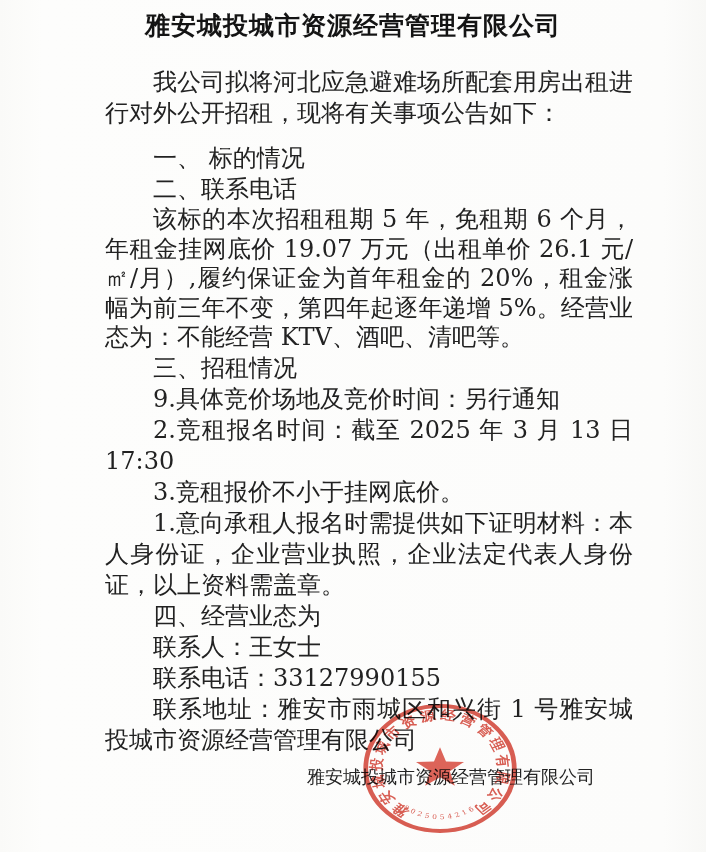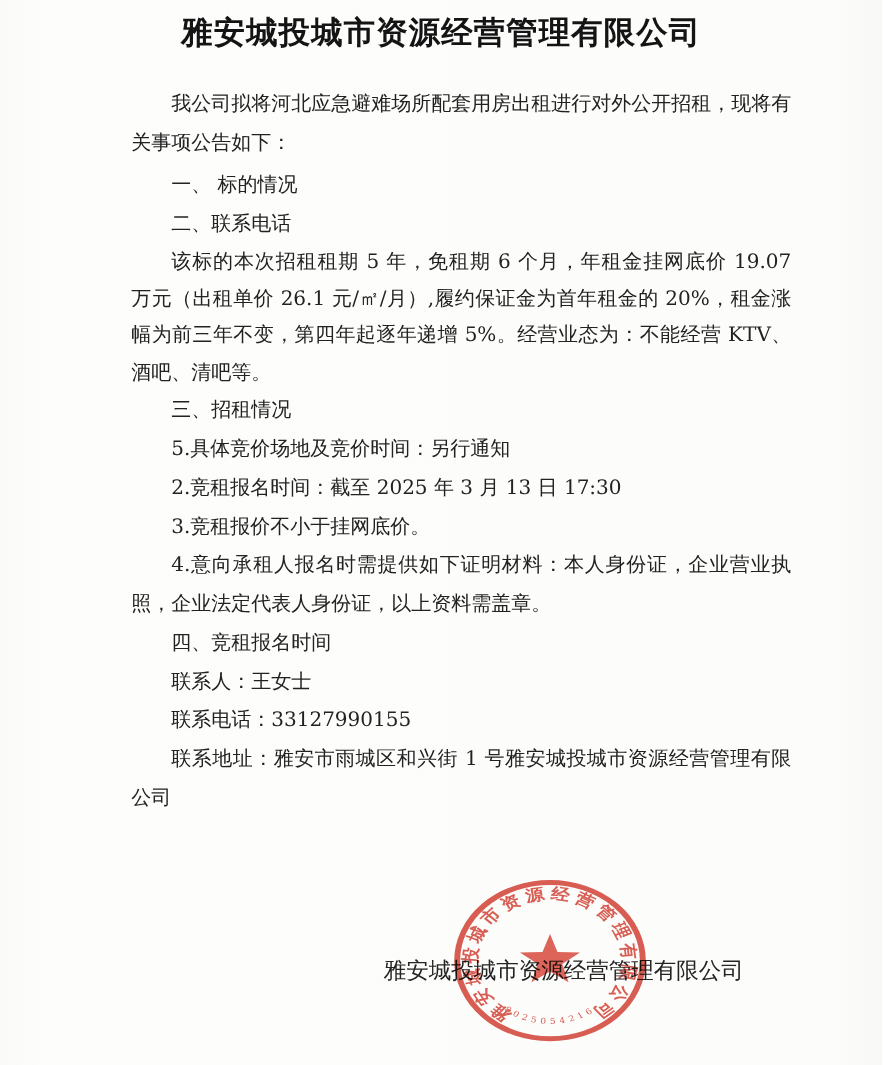--- a/index.html
+++ b/index.html
@@ -24,31 +24,31 @@
     font-size: 25px;
     font-weight: 700;
     line-height: 32px;
     text-align: center;
     letter-spacing: 1px;
     color: #141414;
     margin: 0 -38px 25px -70px;
   }
   .para, .heading, .line {
     margin: 0;
-    font-size: 16px;
+    font-size: 24px;
     line-height: 31px;
   }
   .para {
     text-align: justify;
     text-indent: 2em;
   }
   .heading {
     text-indent: 2em;
   }
-  .heading.gap-top { margin-top: 3px; }
+  .heading.gap-top { margin-top: 14px; }
   .para.tight { line-height: 29.5px; }
   .signature {
     position: absolute;
     left: 300px;
     top: 760px;
     width: 302px;
     text-align: center;
     font-size: 18px;
     line-height: 33px;
     color: #242424;
@@ -75,26 +75,26 @@
     </div>
 
     <p class="para">我公司拟将河北应急避难场所配套用房出租进行对外公开招租，现将有关事项公告如下：</p>
 
     <p class="heading gap-top">一、 标的情况</p>
 
     <p class="heading">二、联系电话</p>
     <p class="para tight">该标的本次招租租期 5 年，免租期 6 个月，年租金挂网底价 19.07 万元（出租单价 26.1 元/㎡/月）,履约保证金为首年租金的 20%，租金涨幅为前三年不变，第四年起逐年递增 5%。经营业态为：不能经营 KTV、酒吧、清吧等。</p>
 
     <p class="heading">三、招租情况</p>
-    <p class="para">5.具体竞价场地及竞价时间：另行通知</p>
+    <p class="para">9.具体竞价场地及竞价时间：另行通知</p>
     <p class="para">2.竞租报名时间：截至 2025 年 3 月 13 日 17:30</p>
     <p class="para">3.竞租报价不小于挂网底价。</p>
-    <p class="para">4.意向承租人报名时需提供如下证明材料：本人身份证，企业营业执照，企业法定代表人身份证，以上资料需盖章。</p>
+    <p class="para">1.意向承租人报名时需提供如下证明材料：本人身份证，企业营业执照，企业法定代表人身份证，以上资料需盖章。</p>
 
-    <p class="heading">四、竞租报名时间</p>
+    <p class="heading">四、经营业态为</p>
     <p class="para">联系人：王女士</p>
     <p class="para">联系电话：33127990155</p>
     <p class="para">联系地址：雅安市雨城区和兴街 1 号雅安城投城市资源经营管理有限公司</p>
 
   </div>
 
   <div class="signature">
     <div>雅安城投城市资源经营管理有限公司</div>
   </div>
 

